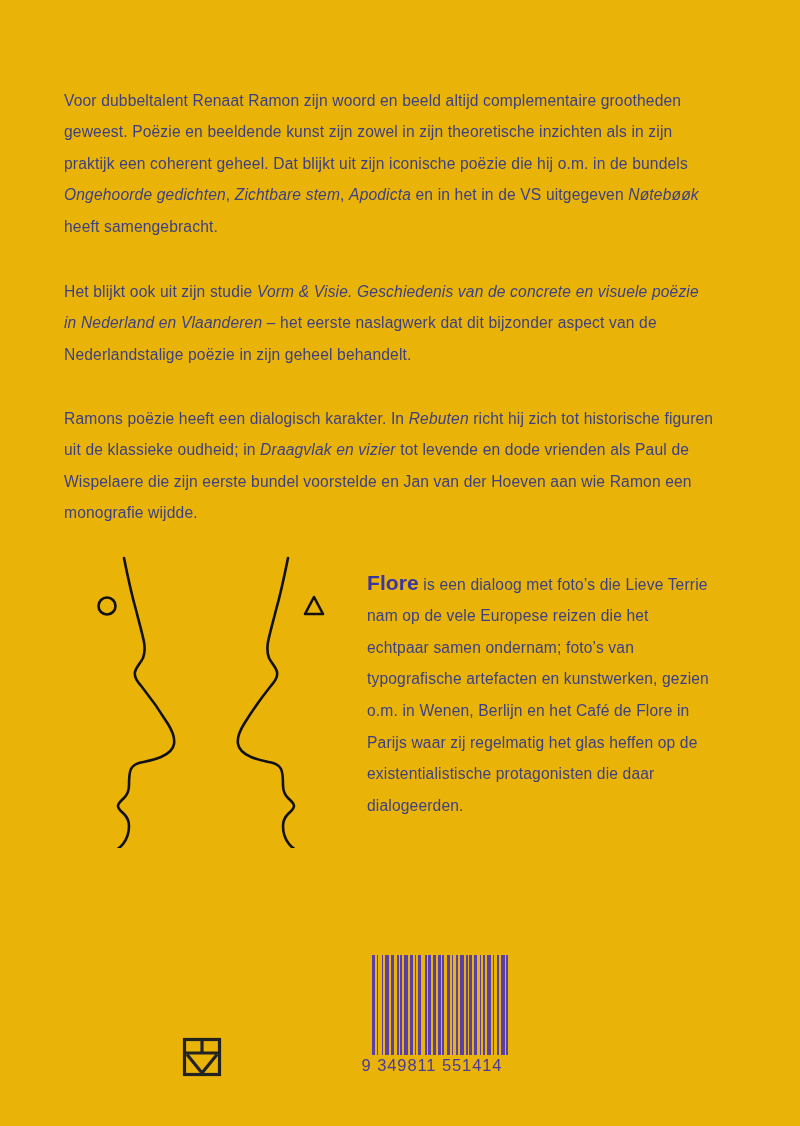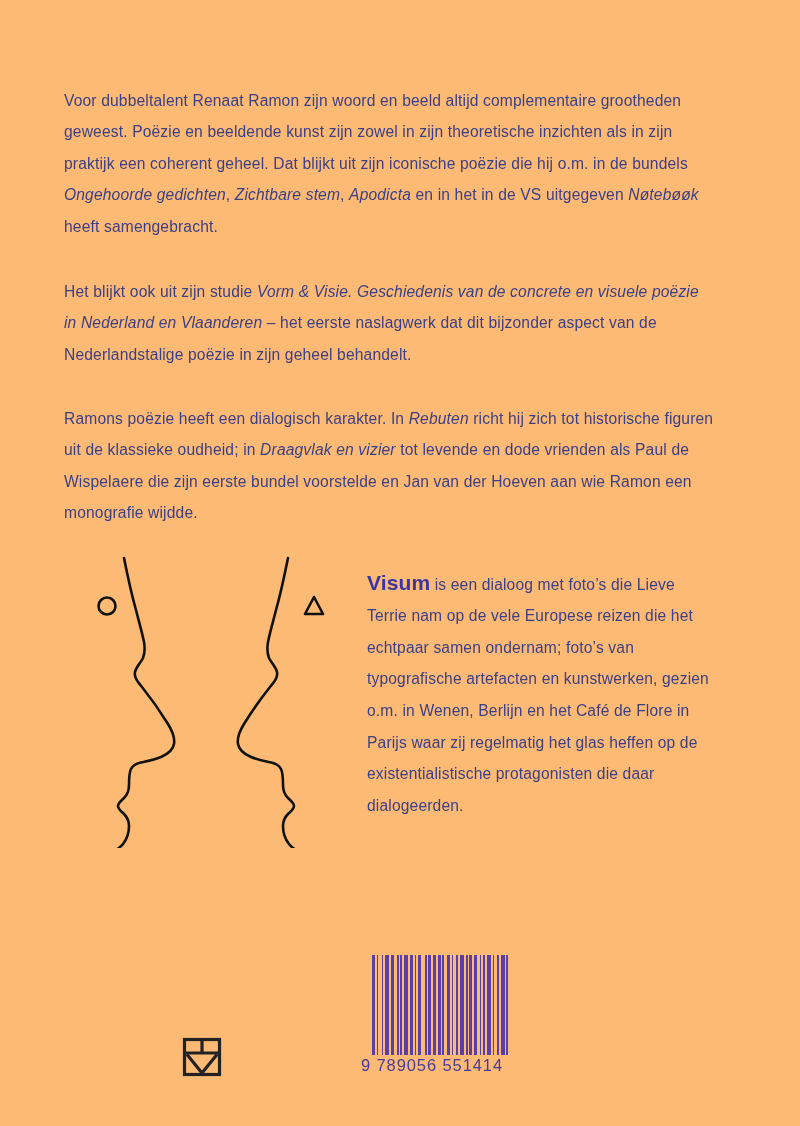--- a/index.html
+++ b/index.html
@@ -11,21 +11,21 @@
     width: 800px;
     height: 1126px;
     position: relative;
     overflow: hidden;
     font-family: "Liberation Sans", sans-serif;
     background: #fffffe;
   }
   .page {
     position: absolute;
     inset: 0;
-    background: #fdba74;
+    background: #eab308;
   }
 
   
   .copy {
     position: absolute;
     left: 64px;
     width: 650px;
     color: #3b3f86;
     font-size: 15.6px;
     line-height: 31.6px;
@@ -169,21 +169,21 @@
                  C 221,285 223,291 227,296
                  C 232,302 240,306 250,308
                  C 258,310 265,311 270,312
                  C 276,313 282,313 288,313"></path>
       </g>
       <circle cx="45" cy="58" r="8.5" fill="none" stroke="#111111" stroke-width="2.6"></circle>
       <path d="M 243,66 L 252,49 L 261,66 Z" fill="none" stroke="#111111" stroke-width="2.6" stroke-linejoin="round"></path>
     </svg>
   </div>
 
-  <p class="visum-block"><span class="visum-word">Visum</span> is een dialoog met foto’s die Lieve Terrie nam op de vele Europese reizen die het echtpaar samen ondernam; foto’s van typografische artefacten en kunstwerken, gezien o.m. in Wenen, Berlijn en het Café de Flore in Parijs waar zij regelmatig het glas heffen op de existentialistische protagonisten die daar dialogeerden.</p>
+  <p class="visum-block"><span class="visum-word">Flore</span> is een dialoog met foto’s die Lieve Terrie nam op de vele Europese reizen die het echtpaar samen ondernam; foto’s van typografische artefacten en kunstwerken, gezien o.m. in Wenen, Berlijn en het Café de Flore in Parijs waar zij regelmatig het glas heffen op de existentialistische protagonisten die daar dialogeerden.</p>
 
   <div class="barcode-wrap">
     <div class="barcode-bars" id="barcode-bars">
         <div class="bar guard" style="width: 3.24px; flex: 0 0 auto; background: rgb(91, 63, 168);"></div>
         <div class="bar gap" style="width: 2.16px; flex: 0 0 auto;"></div>
         <div class="bar" style="width: 1.08px; flex: 0 0 auto; background: rgb(91, 63, 168);"></div>
         <div class="bar gap" style="width: 3.24px; flex: 0 0 auto;"></div>
         <div class="bar" style="width: 1.08px; flex: 0 0 auto; background: rgb(91, 63, 168);"></div>
         <div class="bar gap" style="width: 2.16px; flex: 0 0 auto;"></div>
         <div class="bar" style="width: 4.32px; flex: 0 0 auto; background: rgb(91, 63, 168);"></div>
@@ -234,21 +234,21 @@
         <div class="bar gap" style="width: 2.16px; flex: 0 0 auto;"></div>
         <div class="bar" style="width: 1.08px; flex: 0 0 auto; background: rgb(91, 63, 168);"></div>
         <div class="bar gap" style="width: 3.24px; flex: 0 0 auto;"></div>
         <div class="bar" style="width: 2.16px; flex: 0 0 auto; background: rgb(91, 63, 168);"></div>
         <div class="bar gap" style="width: 2.16px; flex: 0 0 auto;"></div>
         <div class="bar" style="width: 3.24px; flex: 0 0 auto; background: rgb(91, 63, 168);"></div>
         <div class="bar gap" style="width: 1.08px; flex: 0 0 auto;"></div>
         <div class="bar guard" style="width: 2.16px; flex: 0 0 auto; background: rgb(91, 63, 168);"></div>
         <div class="bar gap" style="width: 2.16px; flex: 0 0 auto;"></div>
       </div>
-    <div class="barcode-digits">9 789056 551414</div>
+    <div class="barcode-digits">9 349811 551414</div>
   </div>
 
   <div class="publisher-logo">
     <svg viewBox="0 0 42 44" xmlns="http://www.w3.org/2000/svg">
       <rect x="3.5" y="3.5" width="35" height="35" fill="none" stroke="#222222" stroke-width="3.2"></rect>
       <line x1="3.5" y1="17" x2="38.5" y2="17" stroke="#222222" stroke-width="3.2"></line>
       <line x1="21" y1="3.5" x2="21" y2="17" stroke="#222222" stroke-width="3.2"></line>
       <path d="M 6,18.5 L 21,37 L 36,18.5" fill="none" stroke="#222222" stroke-width="3.2" stroke-linejoin="miter"></path>
     </svg>
   </div>

